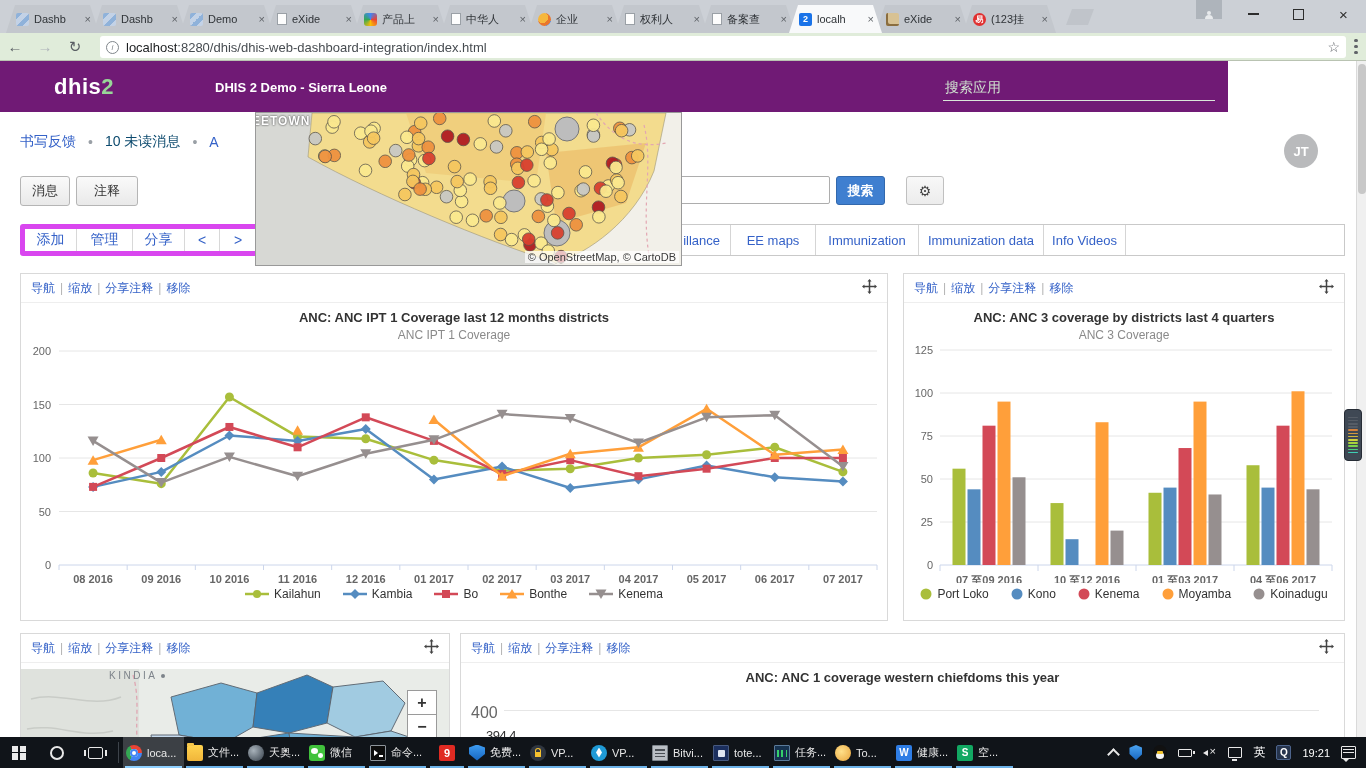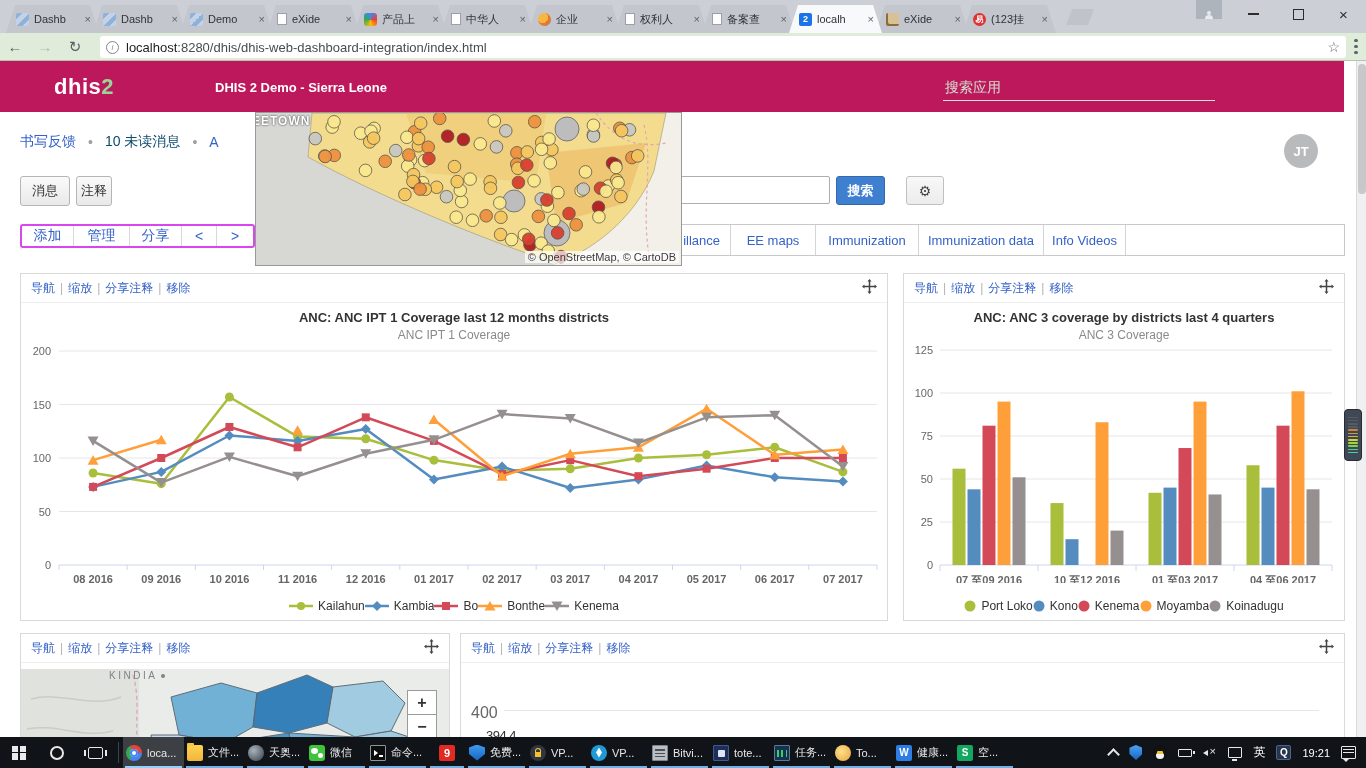--- a/index.html
+++ b/index.html
@@ -45,40 +45,40 @@
   .info-i{width:13px;height:13px;border:1.4px solid #80868b;border-radius:50%;font-size:8px;color:#80868b;
           display:flex;align-items:center;justify-content:center;font-style:italic;margin-right:7px;flex:0 0 auto}
   .url{font-size:13px;white-space:nowrap;overflow:hidden;flex:1}
   .url .host{color:#1b1d1f}
   .url .rest{color:#474c51}
   .star{font-size:14px;color:#5f6368;margin-left:6px;cursor:pointer}
   .menu3{width:4px;margin:0 0 0 12px;display:flex;flex-direction:column;gap:2.5px;cursor:pointer;position:absolute;right:8px}
   .menu3 i{width:3.5px;height:3.5px;border-radius:50%;background:#5f6368}
 
   
-  .dhishead{position:absolute;left:0;top:61px;width:1344px;height:51px;background:#be185d}
+  .dhishead{position:absolute;left:0;top:61px;width:1228px;height:51px;background:#701a75}
   .dhislogo{position:absolute;left:54px;top:13px;font-size:22px;font-weight:bold;color:#fff;letter-spacing:.5px}
   .dhislogo .two{color:#98d698}
   .dhistitle{position:absolute;left:215px;top:19px;font-size:13px;font-weight:bold;color:#fff}
   .appsearch{position:absolute;left:943px;top:16px;width:272px;background:transparent;border:none;outline:none;
              border-bottom:1px solid #d9e6d9;color:#eaf3ea;font-size:14px;padding:2px 2px 5px}
   .appsearch::placeholder{color:#cfe0cf}
   .gridicon{position:absolute;left:1236px;top:79px;width:22px;height:22px;display:grid;grid-template-columns:repeat(3,1fr);gap:2.5px;cursor:pointer}
   .gridicon i{background:#fff;border-radius:1px}
   .avatar{position:absolute;left:1284px;top:73px;width:34px;height:34px;border-radius:50%;background:#b9babc;
           color:#fff;font-size:13px;font-weight:bold;display:flex;align-items:center;justify-content:center;cursor:pointer}
 
   
   .crumbs{position:absolute;left:20px;top:133px;font-size:14px;display:flex;gap:12px;align-items:center;white-space:nowrap}
   .crumbs .lnk{color:#3562c8;cursor:pointer}
   .crumbs .dot{color:#9aa0a6}
   .crumbs .red{color:#0c4a6e;cursor:pointer}
   .btn-gray{position:absolute;top:176px;height:30px;background:linear-gradient(#fafafa,#e9e9e9);border:1px solid #b5b5b5;
             border-radius:3px;font-size:13px;color:#333;display:flex;align-items:center;justify-content:center;cursor:pointer}
-  .grp{position:absolute;left:20px;top:224px;height:24px;display:flex;border:2px solid #d946ef;border-radius:3px;background:#fff;overflow:hidden}
+  .grp{position:absolute;left:20px;top:224px;height:32px;display:flex;border:5px solid #d946ef;border-radius:3px;background:#fff;overflow:hidden}
   .grp .gi{display:flex;align-items:center;justify-content:center;color:#3562c8;font-size:14px;border-right:1px solid #d8d8d8;cursor:pointer}
   .grp .gi:last-child{border-right:none}
   .searchfield{position:absolute;left:620px;top:176px;width:210px;height:28px;border:1px solid #adadad;border-radius:2px;
                font-size:13px;padding:0 6px;outline:none}
   .btn-search{position:absolute;left:836px;top:176px;width:49px;height:29px;background:#3f7fd0;border:1px solid #3268ad;
               border-radius:3px;color:#fff;font-size:13px;font-weight:bold;display:flex;align-items:center;justify-content:center;cursor:pointer}
   .btn-gear{position:absolute;left:906px;top:176px;width:38px;height:29px;background:linear-gradient(#f8f8f8,#ececec);
             border:1px solid #c0c0c0;border-radius:3px;font-size:14px;color:#444;display:flex;align-items:center;justify-content:center;cursor:pointer}
   .dashtabs{position:absolute;left:258px;top:224px;width:1087px;height:32px;border:1px solid #c9c9c9;background:#fff;display:flex}
   .dtab{display:flex;align-items:center;justify-content:center;font-size:13px;color:#3562c8;border-right:1px solid #d5d5d5;cursor:pointer;white-space:nowrap}
@@ -93,21 +93,21 @@
           text-shadow:0 0 2px #666,0 0 2px #666}
 
   
   .panel{position:absolute;background:#fff;border:1px solid #d9d9d9}
   .ptool{height:29px;display:flex;align-items:center;padding:0 10px;border-bottom:1px solid #eee;font-size:12px}
   .ptool .plink{color:#3562c8;cursor:pointer}
   .ptool .psep{color:#b3b3b3;margin:0 5px}
   .ptool .mover{margin-left:auto;cursor:move}
   .ctitle{text-align:center;font-size:13px;font-weight:bold;color:#333;margin-top:7px}
   .csub{text-align:center;font-size:12px;color:#8a8a8a;margin-top:3px}
-  .legend{display:flex;justify-content:center;align-items:center;margin-top:16px}
+  .legend{display:flex;justify-content:center;gap:22px;align-items:center;margin-top:4px}
   .legitem{display:flex;align-items:center;gap:5px;font-size:12px;color:#333;cursor:pointer}
   .chartsvg{display:block}
 
   
   .zoombtns{position:absolute;right:12px;top:56px;width:30px;z-index:2}
   .zb{width:30px;height:25px;background:#fff;border:1px solid #9a9a9a;font-size:16px;font-weight:bold;color:#333;
       display:flex;align-items:center;justify-content:center;cursor:pointer}
   .zb+.zb{border-top:none}
 
   
@@ -305,21 +305,21 @@
 
   <div class="crumbs">
     <span class="lnk">书写反馈</span>
     <span class="dot">•</span>
     <span class="red">10 未读消息</span>
     <span class="dot">•</span>
     <span class="lnk">A</span>
   </div>
 
   <div class="btn-gray" style="left:20px;width:50px">消息</div>
-  <div class="btn-gray" style="left:76px;width:36px">注释</div>
+  <div class="btn-gray" style="left:76px;width:62px">注释</div>
 
   <div class="grp">
     <div class="gi" style="width:52px">添加</div>
     <div class="gi" style="width:56px">管理</div>
     <div class="gi" style="width:52px">分享</div>
     <div class="gi" style="width:35px">&lt;</div>
     <div class="gi" style="width:36px">&gt;</div>
   </div>
 
   <input class="searchfield" style="">
@@ -644,20 +644,21 @@
         <span class="psep">|</span>
         <span class="plink">移除</span>
         <span class="mover"><svg width="15" height="15" viewBox="0 0 16 16">
             <g stroke="#444" stroke-width="1.6" fill="#444">
               <line x1="8" y1="2" x2="8" y2="14"></line>
               <line x1="2" y1="8" x2="14" y2="8"></line>
               <path d="M8 0l2.2 2.6H5.8zM8 16l2.2-2.6H5.8zM0 8l2.6-2.2v4.4zM16 8l-2.6-2.2v4.4z" stroke="none"></path>
             </g>
           </svg></span>
       </div>
+    <div class="ctitle">ANC: ANC 1 coverage western chiefdoms this year</div>
     <span class="p4tick" style="left:10px;top:70px">400</span>
     <div class="p4grid" style="left:43px;top:76px;width:815px"></div>
     <span class="p4lab" style="left:25px;top:94px">394.4</span>
   </div>
 
   <div class="mappopup">
     <svg id="popmap" width="427" height="154">
         <rect x="0" y="0" width="427" height="154" fill="#f2f0e9"></rect>
         <path d="M0,0 L56,0 L52,44 L300,152 L330,154 L0,154 Z" fill="#d7d8d4"></path>
         <path d="M56,0 L410,0 L398,58 C378,108 332,140 300,150 C230,128 120,82 52,44 Z" fill="#f3dc8e" stroke="#9b9378" stroke-width="0.6"></path>

